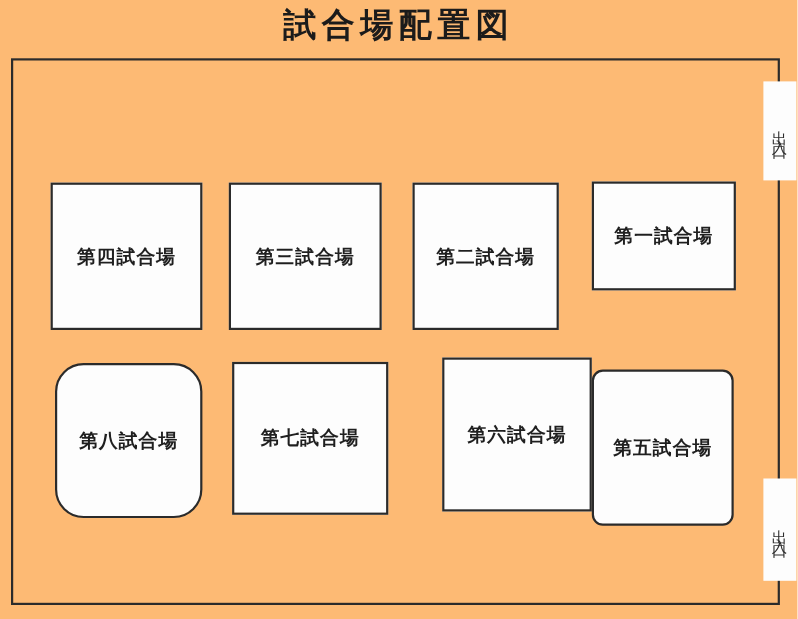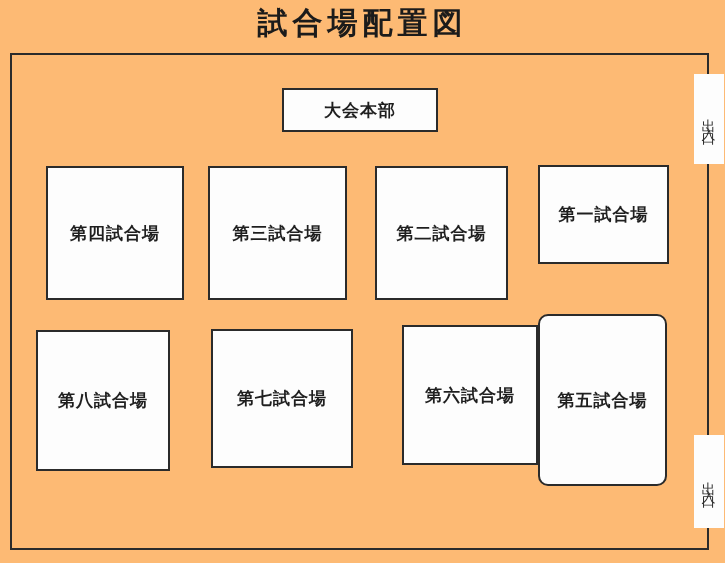--- a/index.html
+++ b/index.html
@@ -50,24 +50,24 @@
     letter-spacing: 1px;
     text-align: center;
   }
   .hq { left: 282px; top: 88px; width: 156px; height: 44px; }
 
   .court4 { left: 46px;  top: 166px; width: 138px; height: 134px; }
   .court3 { left: 208px; top: 166px; width: 139px; height: 134px; }
   .court2 { left: 375px; top: 166px; width: 133px; height: 134px; align-items: center; }
   .court1 { left: 538px; top: 165px; width: 131px; height: 99px; }
 
-  .court8 { left: 36px;  top: 330px; width: 134px; height: 141px; }
+  .court8 { left: 50px;  top: 330px; width: 134px; height: 141px; border-radius: 26px; }
   .court7 { left: 211px; top: 329px; width: 142px; height: 139px; align-items: center; }
   .court6 { left: 377px; top: 325px; width: 136px; height: 140px; margin-left: 25px; }
-  .court5 { left: 538px; top: 314px; width: 129px; height: 172px; border-radius: 10px; }
+  .court5 { left: 538px; top: 336px; width: 129px; height: 142px; border-radius: 10px; }
 
   .gate {
     position: absolute;
     left: 694px;
     width: 30px;
     background: #fdfdfd; 
     display: flex;
     align-items: center;
     justify-content: center;
     font-size: 14px;
@@ -82,23 +82,20 @@
 </style>
 </head>
 <body>
 
 <div class="page">
 
   <h1 class="title">試合場配置図</h1>
 
   <div class="venue"></div>
 
-  <div class="box hq">
-    <span>大会本部</span>
-  </div>
 
   <div class="box court4">
     <span>第四試合場</span>
   </div>
   <div class="box court3">
     <span>第三試合場</span>
   </div>
   <div class="box court2">
     <span>第二試合場</span>
   </div>

